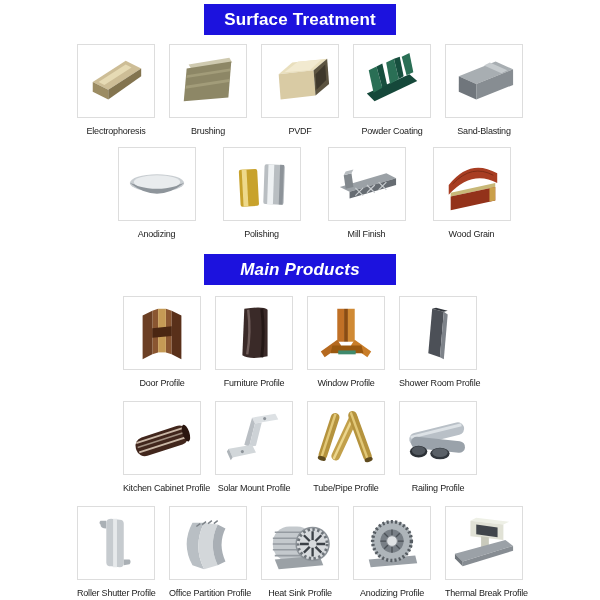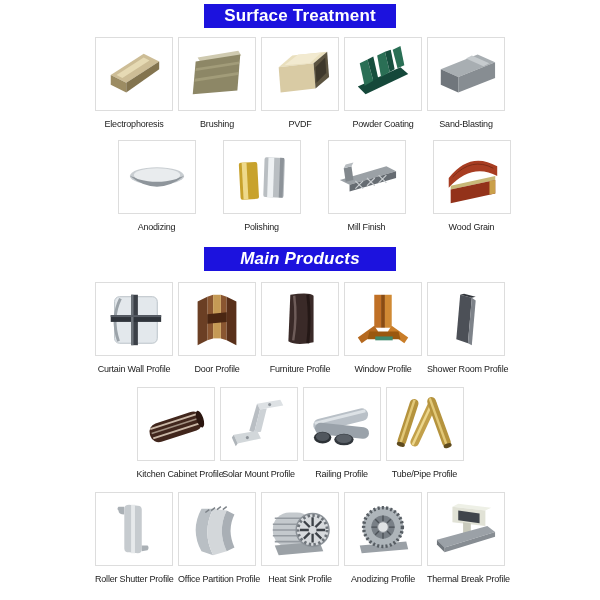--- a/index.html
+++ b/index.html
@@ -2,27 +2,27 @@
 <html style="--accent: #1c12de;"><head>
 <meta charset="utf-8">
 <style>
   :root { --accent:#1c12de; }
   html,body { margin:0; padding:0; }
   body {
     width:600px; height:600px; background:#ffffff; overflow:hidden;
     font-family:"Liberation Sans", sans-serif;
   }
   .banner {
-    width:192px; height:24px; margin:0 auto; background:var(--accent);
+    width:192px; height:31px; margin:0 auto; background:var(--accent);
     color:#fff; display:flex; align-items:center; justify-content:center;
     font-size:17px; font-weight:600; letter-spacing:.2px;
   }
   .banner.first { margin-top:4px; }
   .banner.second { margin-top:13px;font-style:italic; }
-  .prow { display:flex; justify-content:center; gap:5px; margin-top:9px; }
+  .prow { display:flex; justify-content:center; gap:14px; margin-top:9px; }
   .prow.four { gap:27px;padding-left:28px; }
   .prow.products { margin-top:11px; }
   .cell { width:78px; flex:0 0 78px; }
   .thumb {
     box-sizing:border-box; width:78px; height:74px; border:1px solid #ddd;
     background:#fff; display:flex; align-items:center; justify-content:center;
   }
   .thumb svg { width:70px; height:64px; display:block; }
   .caption {
     margin-top:7px; height:13px; line-height:13px; text-align:center;
@@ -151,33 +151,20 @@
 </div>
 
 <div class="banner second">
   <span>Main Products</span>
 </div>
 
 <div class="prow products">
   <div class="cell">
     <div class="thumb">
       <svg viewBox="0 0 72 66">
-          <rect x="16" y="10" width="44" height="48" rx="5" fill="#e3e8ec" stroke="#b9c1c7"></rect>
-          <path d="M22,12 Q12,32 20,56" stroke="#9ba3a9" stroke-width="3" fill="none"></path>
-          <rect x="33" y="8" width="7" height="52" fill="#3b4047"></rect>
-          <rect x="12" y="29" width="52" height="7" fill="#2f343b"></rect>
-          <rect x="33" y="8" width="2.5" height="52" fill="#6d737a"></rect>
-          <rect x="12" y="29" width="52" height="2" fill="#585e66"></rect>
-        </svg>
-    </div>
-    <div class="caption">Curtain Wall Profile</div>
-  </div>
-  <div class="cell">
-    <div class="thumb">
-      <svg viewBox="0 0 72 66">
           <polygon points="26,10 32,8 32,53 26,55" fill="#8a5631"></polygon>
           <polygon points="40,8 46,10 46,55 40,53" fill="#8a5631"></polygon>
           <polygon points="32,8 40,8 40,53 32,53" fill="#c59a55"></polygon>
           <polygon points="16,15 26,10 26,55 16,60" fill="#6b3f24"></polygon>
           <polygon points="46,10 56,15 56,60 46,55" fill="#59301a"></polygon>
           <polygon points="26,28 46,26 46,36 26,38" fill="#4a2612"></polygon>
         </svg>
     </div>
     <div class="caption">Door Profile</div>
   </div>
@@ -242,55 +229,55 @@
           <polygon points="10,44 14,53 12,56 8,47" fill="#aeb4b9"></polygon>
           <circle cx="47" cy="13" r="1.6" fill="#8d9399"></circle>
           <circle cx="24" cy="47" r="1.6" fill="#8d9399"></circle>
         </svg>
     </div>
     <div class="caption">Solar Mount Profile</div>
   </div>
   <div class="cell">
     <div class="thumb">
       <svg viewBox="0 0 72 66">
+          <g transform="rotate(18 18 31)">
+            <rect x="14" y="6" width="9" height="50" rx="4.5" fill="#b5933d"></rect>
+            <rect x="16.5" y="7" width="2.5" height="48" fill="#e2c878"></rect>
+            <ellipse cx="18.5" cy="55" rx="4.3" ry="2.3" fill="#5f4b1e"></ellipse>
+          </g>
+          <g transform="rotate(25 34 32)">
+            <rect x="30" y="6" width="9" height="52" rx="4.5" fill="#c2a04a"></rect>
+            <rect x="32.5" y="7" width="2.5" height="50" fill="#ecd68c"></rect>
+          </g>
+          <g transform="rotate(-20 50 31)">
+            <rect x="46" y="4" width="9" height="54" rx="4.5" fill="#b5933d"></rect>
+            <rect x="48.5" y="5" width="2.5" height="52" fill="#e2c878"></rect>
+            <ellipse cx="50.5" cy="57" rx="4.3" ry="2.3" fill="#5f4b1e"></ellipse>
+          </g>
+        </svg>
+    </div>
+    <div class="caption">Tube/Pipe Profile</div>
+  </div>
+  <div class="cell">
+    <div class="thumb">
+      <svg viewBox="0 0 72 66">
           <g transform="rotate(-14 36 30)">
             <rect x="6" y="22" width="58" height="13" rx="6.5" fill="#b9c0c7"></rect>
             <rect x="8" y="24" width="54" height="3" fill="#dde2e6"></rect>
           </g>
           <g transform="rotate(6 36 40)">
             <rect x="8" y="34" width="56" height="12" rx="6" fill="#9aa2aa"></rect>
           </g>
           <ellipse cx="16" cy="47" rx="9" ry="6" fill="#2c3136"></ellipse>
           <ellipse cx="16" cy="46" rx="7" ry="4.5" fill="#51575e"></ellipse>
           <ellipse cx="38" cy="49" rx="10" ry="6" fill="#32373d"></ellipse>
           <ellipse cx="38" cy="48" rx="8" ry="4.5" fill="#5a6067"></ellipse>
         </svg>
     </div>
     <div class="caption">Railing Profile</div>
-  </div>
-  <div class="cell">
-    <div class="thumb">
-      <svg viewBox="0 0 72 66">
-          <g transform="rotate(18 18 31)">
-            <rect x="14" y="6" width="9" height="50" rx="4.5" fill="#b5933d"></rect>
-            <rect x="16.5" y="7" width="2.5" height="48" fill="#e2c878"></rect>
-            <ellipse cx="18.5" cy="55" rx="4.3" ry="2.3" fill="#5f4b1e"></ellipse>
-          </g>
-          <g transform="rotate(25 34 32)">
-            <rect x="30" y="6" width="9" height="52" rx="4.5" fill="#c2a04a"></rect>
-            <rect x="32.5" y="7" width="2.5" height="50" fill="#ecd68c"></rect>
-          </g>
-          <g transform="rotate(-20 50 31)">
-            <rect x="46" y="4" width="9" height="54" rx="4.5" fill="#b5933d"></rect>
-            <rect x="48.5" y="5" width="2.5" height="52" fill="#e2c878"></rect>
-            <ellipse cx="50.5" cy="57" rx="4.3" ry="2.3" fill="#5f4b1e"></ellipse>
-          </g>
-        </svg>
-    </div>
-    <div class="caption">Tube/Pipe Profile</div>
   </div>
 </div>
 
 <div class="prow products">
   <div class="cell">
     <div class="thumb">
       <svg viewBox="0 0 72 66">
           <path d="M20,14 Q18,12 20,10 L26,10 L26,18 Q20,18 20,14 Z" fill="#aab0b5"></path>
           <path d="M26,12 Q26,8 31,8 L40,9 Q44,9 44,13 L44,54 Q44,58 40,58 L31,57 Q26,57 26,53 Z" fill="#c6cbcf"></path>
           <rect x="33" y="8" width="4" height="50" fill="#e6e9eb"></rect>

